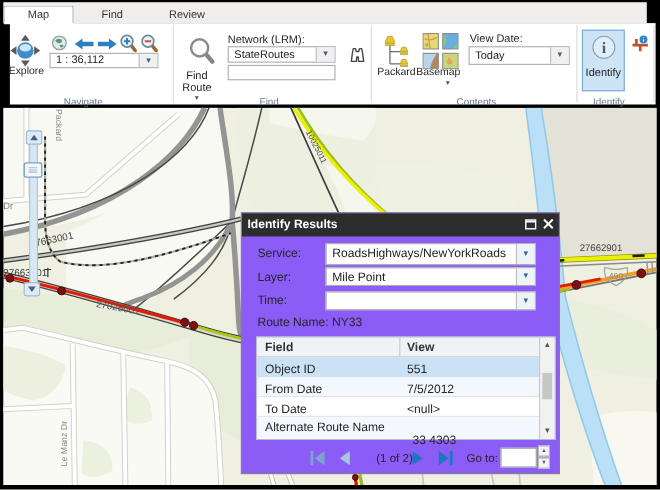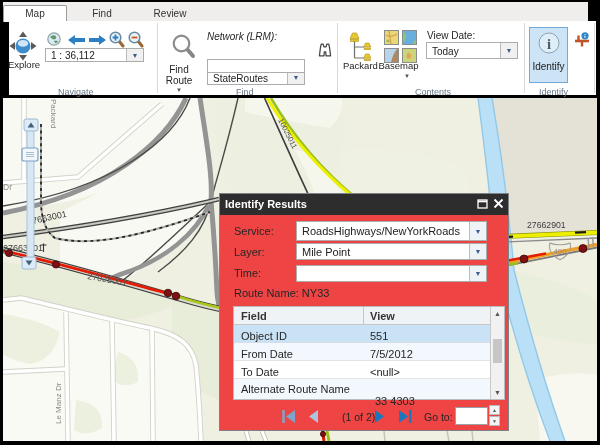--- a/index.html
+++ b/index.html
@@ -69,22 +69,22 @@
         <span class="arr">▼</span>
   </div>
   <div class="glbl" style="left:49px;top:66px;">Navigate</div>
 
   <svg class="icbtn" style="left:162px;top:12px;" width="26" height="26" viewBox="0 0 26 26">
     <line x1="16" y1="16" x2="22" y2="23" stroke="#858585" stroke-width="4" stroke-linecap="round"></line>
     <circle cx="10.5" cy="10.5" r="7.8" fill="#fdfdfd" stroke="#8c8c8c" stroke-width="2.2"></circle>
   </svg>
   <div class="rlbl" style="left:152px;top:43px;width:36px;text-align:center;line-height:11px;">Find<br>Route</div>
   <div style="position:absolute;left:165px;top:66px;width:10px;text-align:center;font-size:6px;color:#555;">▼</div>
-  <div class="rlbl" style="left:198px;top:10px;font-style:italic;">Network (LRM):</div>
-  <div class="combo" style="left:198px;top:21px;width:98px;height:15px;margin-top:28px;">
+  <div class="rlbl" style="left:198px;top:10px;">Network (LRM):</div>
+  <div class="combo" style="left:198px;top:21px;width:98px;height:15px;">
     <span class="tx" style="font-size:10px;">StateRoutes</span>
         <span class="arr">▼</span>
   </div>
   <div class="combo" style="left:198px;top:38px;width:98px;height:14px;"></div>
   <svg class="icbtn" style="left:309px;top:22px;" width="14" height="14" viewBox="0 0 14 14">
     <path d="M3.2 1.2 H5.2 L5.9 3.8 H8.1 L8.8 1.2 H10.8 L11.6 5 L12.6 12.8 H8 L7.7 8.8 H6.3 L6 12.8 H1.4 L2.4 5 Z" fill="none" stroke="#454545" stroke-width="1.25" stroke-linejoin="round"></path>
   </svg>
   <div class="glbl" style="left:227px;top:66px;">Find</div>
 
   <svg class="icbtn" style="left:340px;top:11px;" width="28" height="29" viewBox="0 0 28 29">
@@ -266,21 +266,21 @@
     <rect x="24" y="119" width="14" height="12" rx="2" fill="#dcebf7" stroke="#9ab9d6" stroke-width="1"></rect>
     <path d="M31 122.5 L34.5 127.5 L27.5 127.5 Z" fill="#44617e"></path>
     <rect x="22" y="257" width="14" height="12" rx="2" fill="#dcebf7" stroke="#9ab9d6" stroke-width="1"></rect>
     <path d="M29 265.5 L32.5 260.5 L25.5 260.5 Z" fill="#44617e"></path>
     <rect x="22" y="148" width="16" height="13" rx="2" fill="#f2f7fb" stroke="#7aa0c4" stroke-width="1.2"></rect>
     <path d="M26 152.5 L34 152.5 M26 154.5 L34 154.5 M26 156.5 L34 156.5" stroke="#a8bed2" stroke-width="1"></path>
   </g>
 </svg>
 
 <div id="panel" style="position:absolute;left:219px;top:193px;width:290px;height:238px;
-  background:#ef4444;border:1px solid #7e8287;box-sizing:border-box;">
+  background:#8b5cf6;border:1px solid #7e8287;box-sizing:border-box;">
   <div style="position:absolute;left:0;top:0;right:0;height:21px;background:#2d2d2d;">
     <div style="position:absolute;left:5px;top:4px;font-size:11px;font-weight:bold;color:#fff;">Identify Results</div>
     <svg style="position:absolute;right:20px;top:5px;" width="11" height="10" viewBox="0 0 11 10">
       <rect x="1" y="1" width="9" height="8" fill="none" stroke="#fff" stroke-width="1.3"></rect>
       <path d="M1 2.5 L10 2.5" stroke="#fff" stroke-width="1.6"></path>
     </svg>
     <svg style="position:absolute;right:4px;top:4px;" width="11" height="11" viewBox="0 0 11 11">
       <path d="M1.5 1.5 L9.5 9.5 M9.5 1.5 L1.5 9.5" stroke="#fff" stroke-width="1.8"></path>
     </svg>
   </div>

